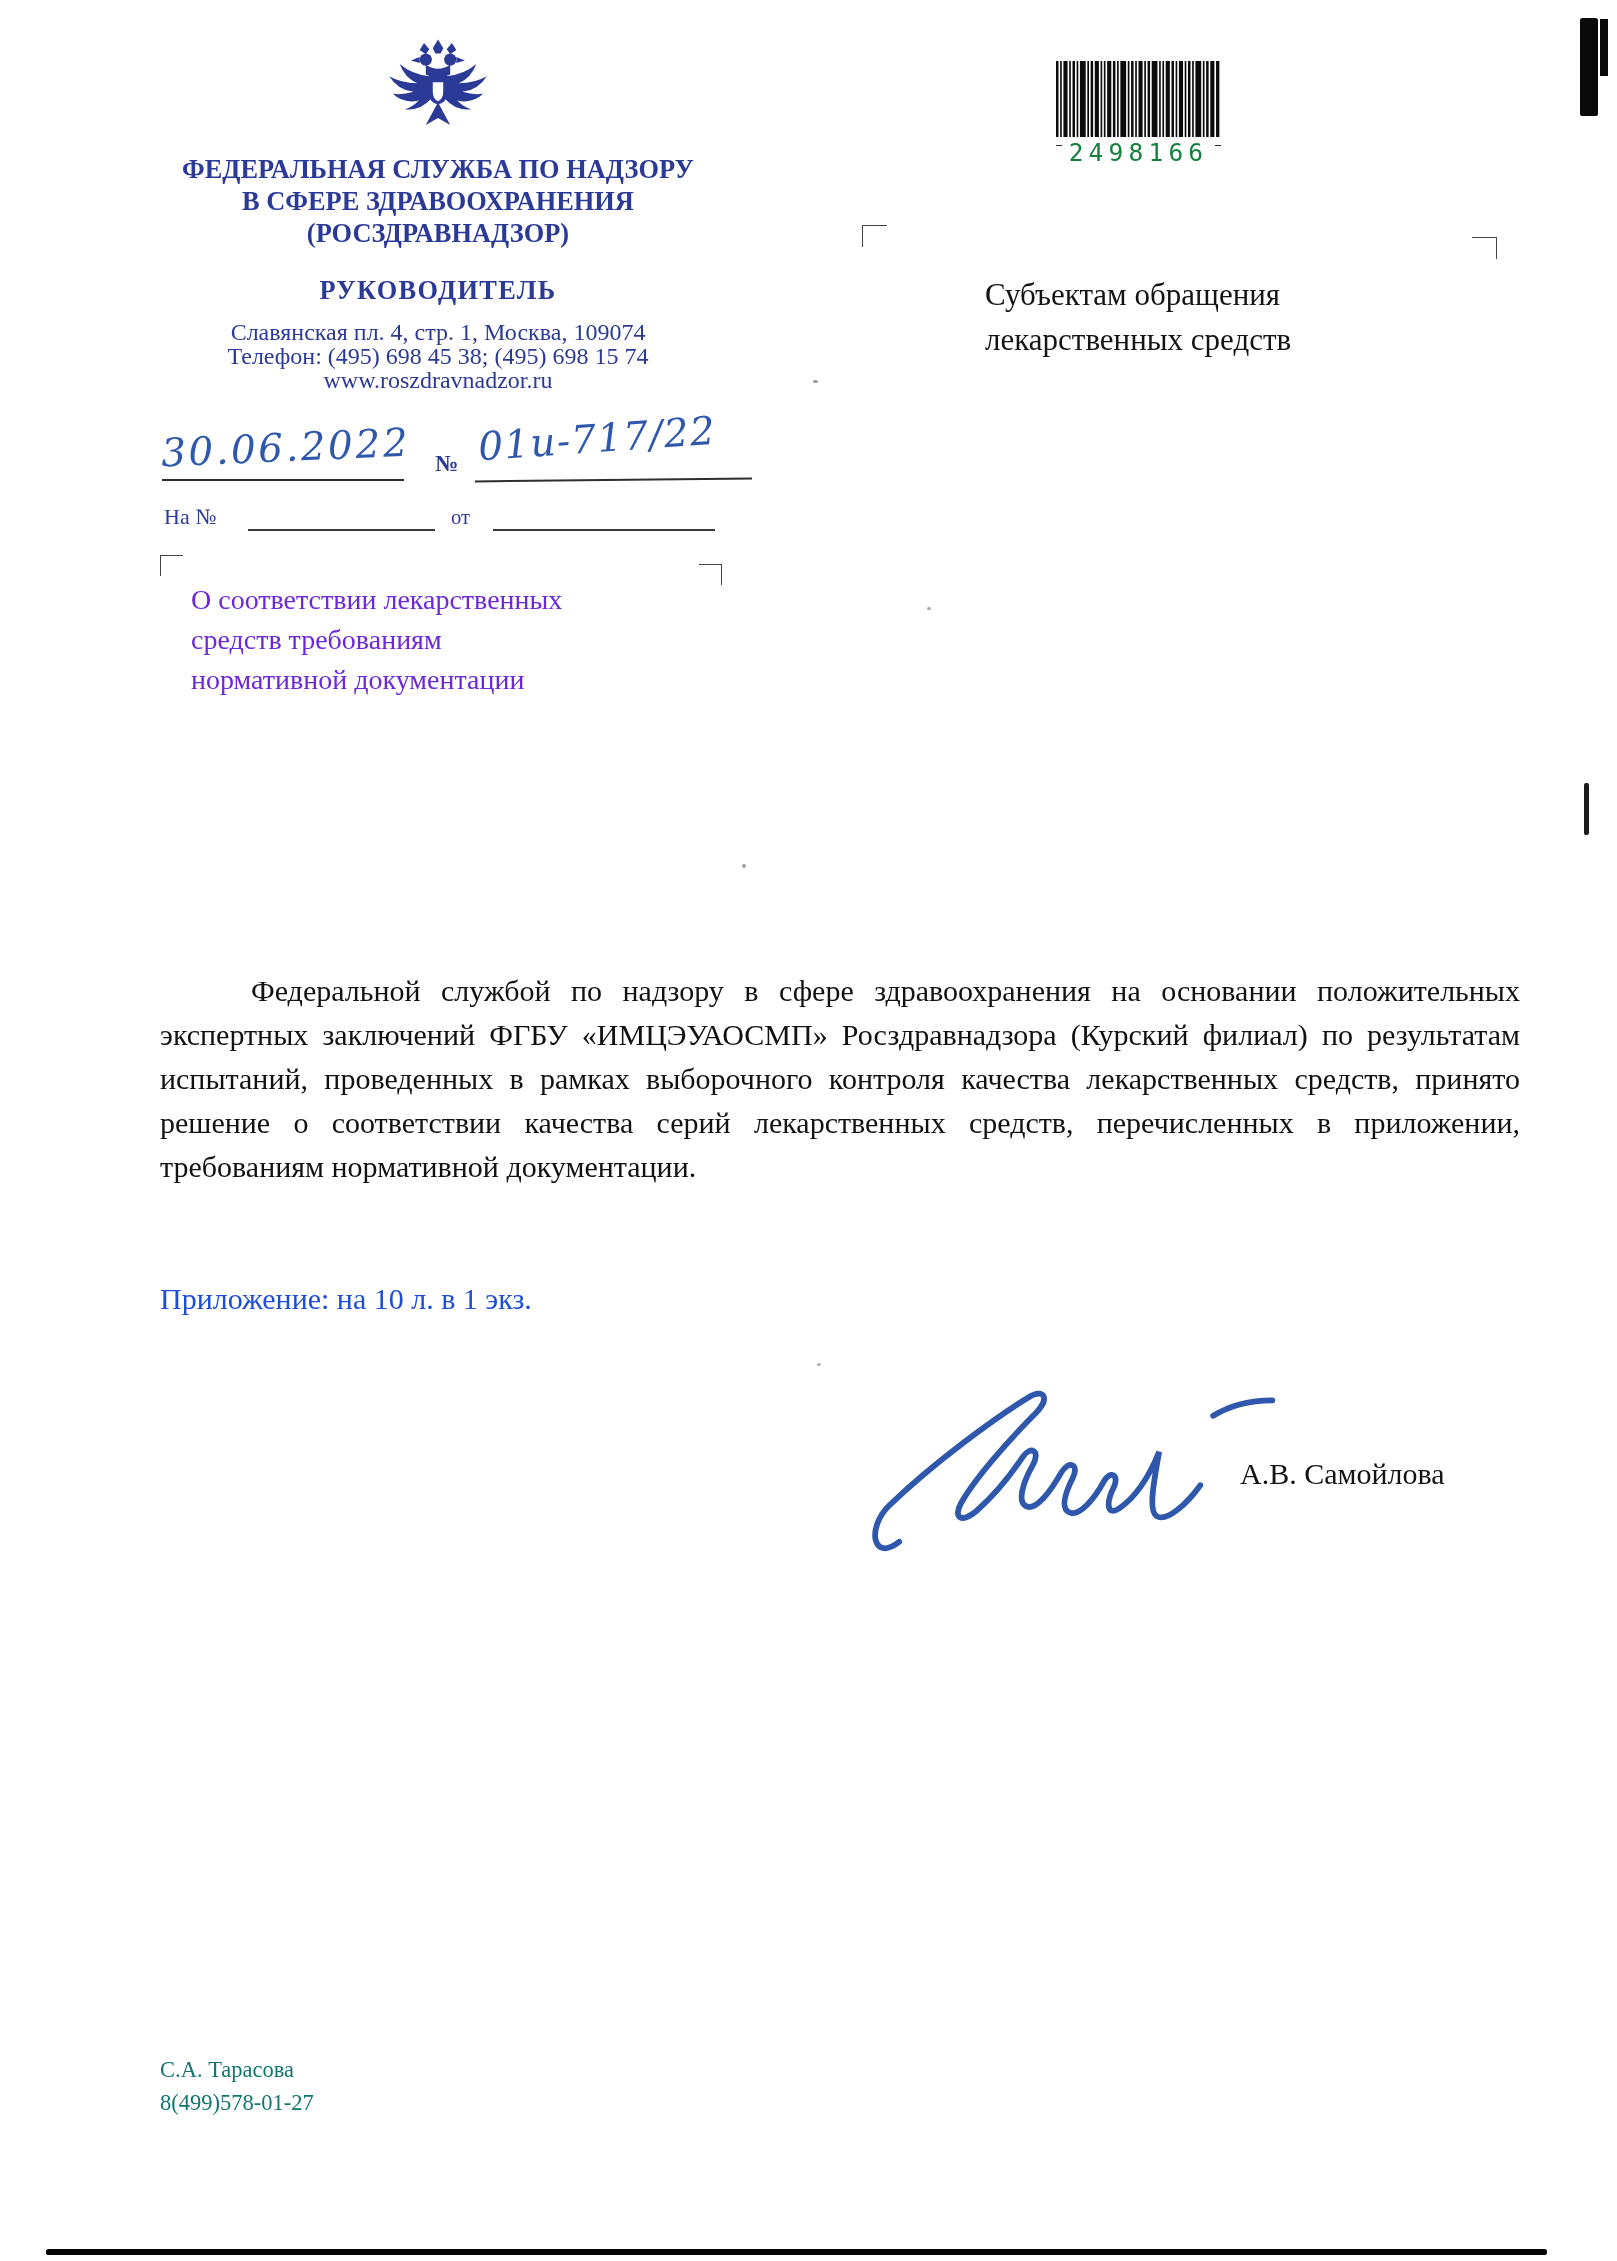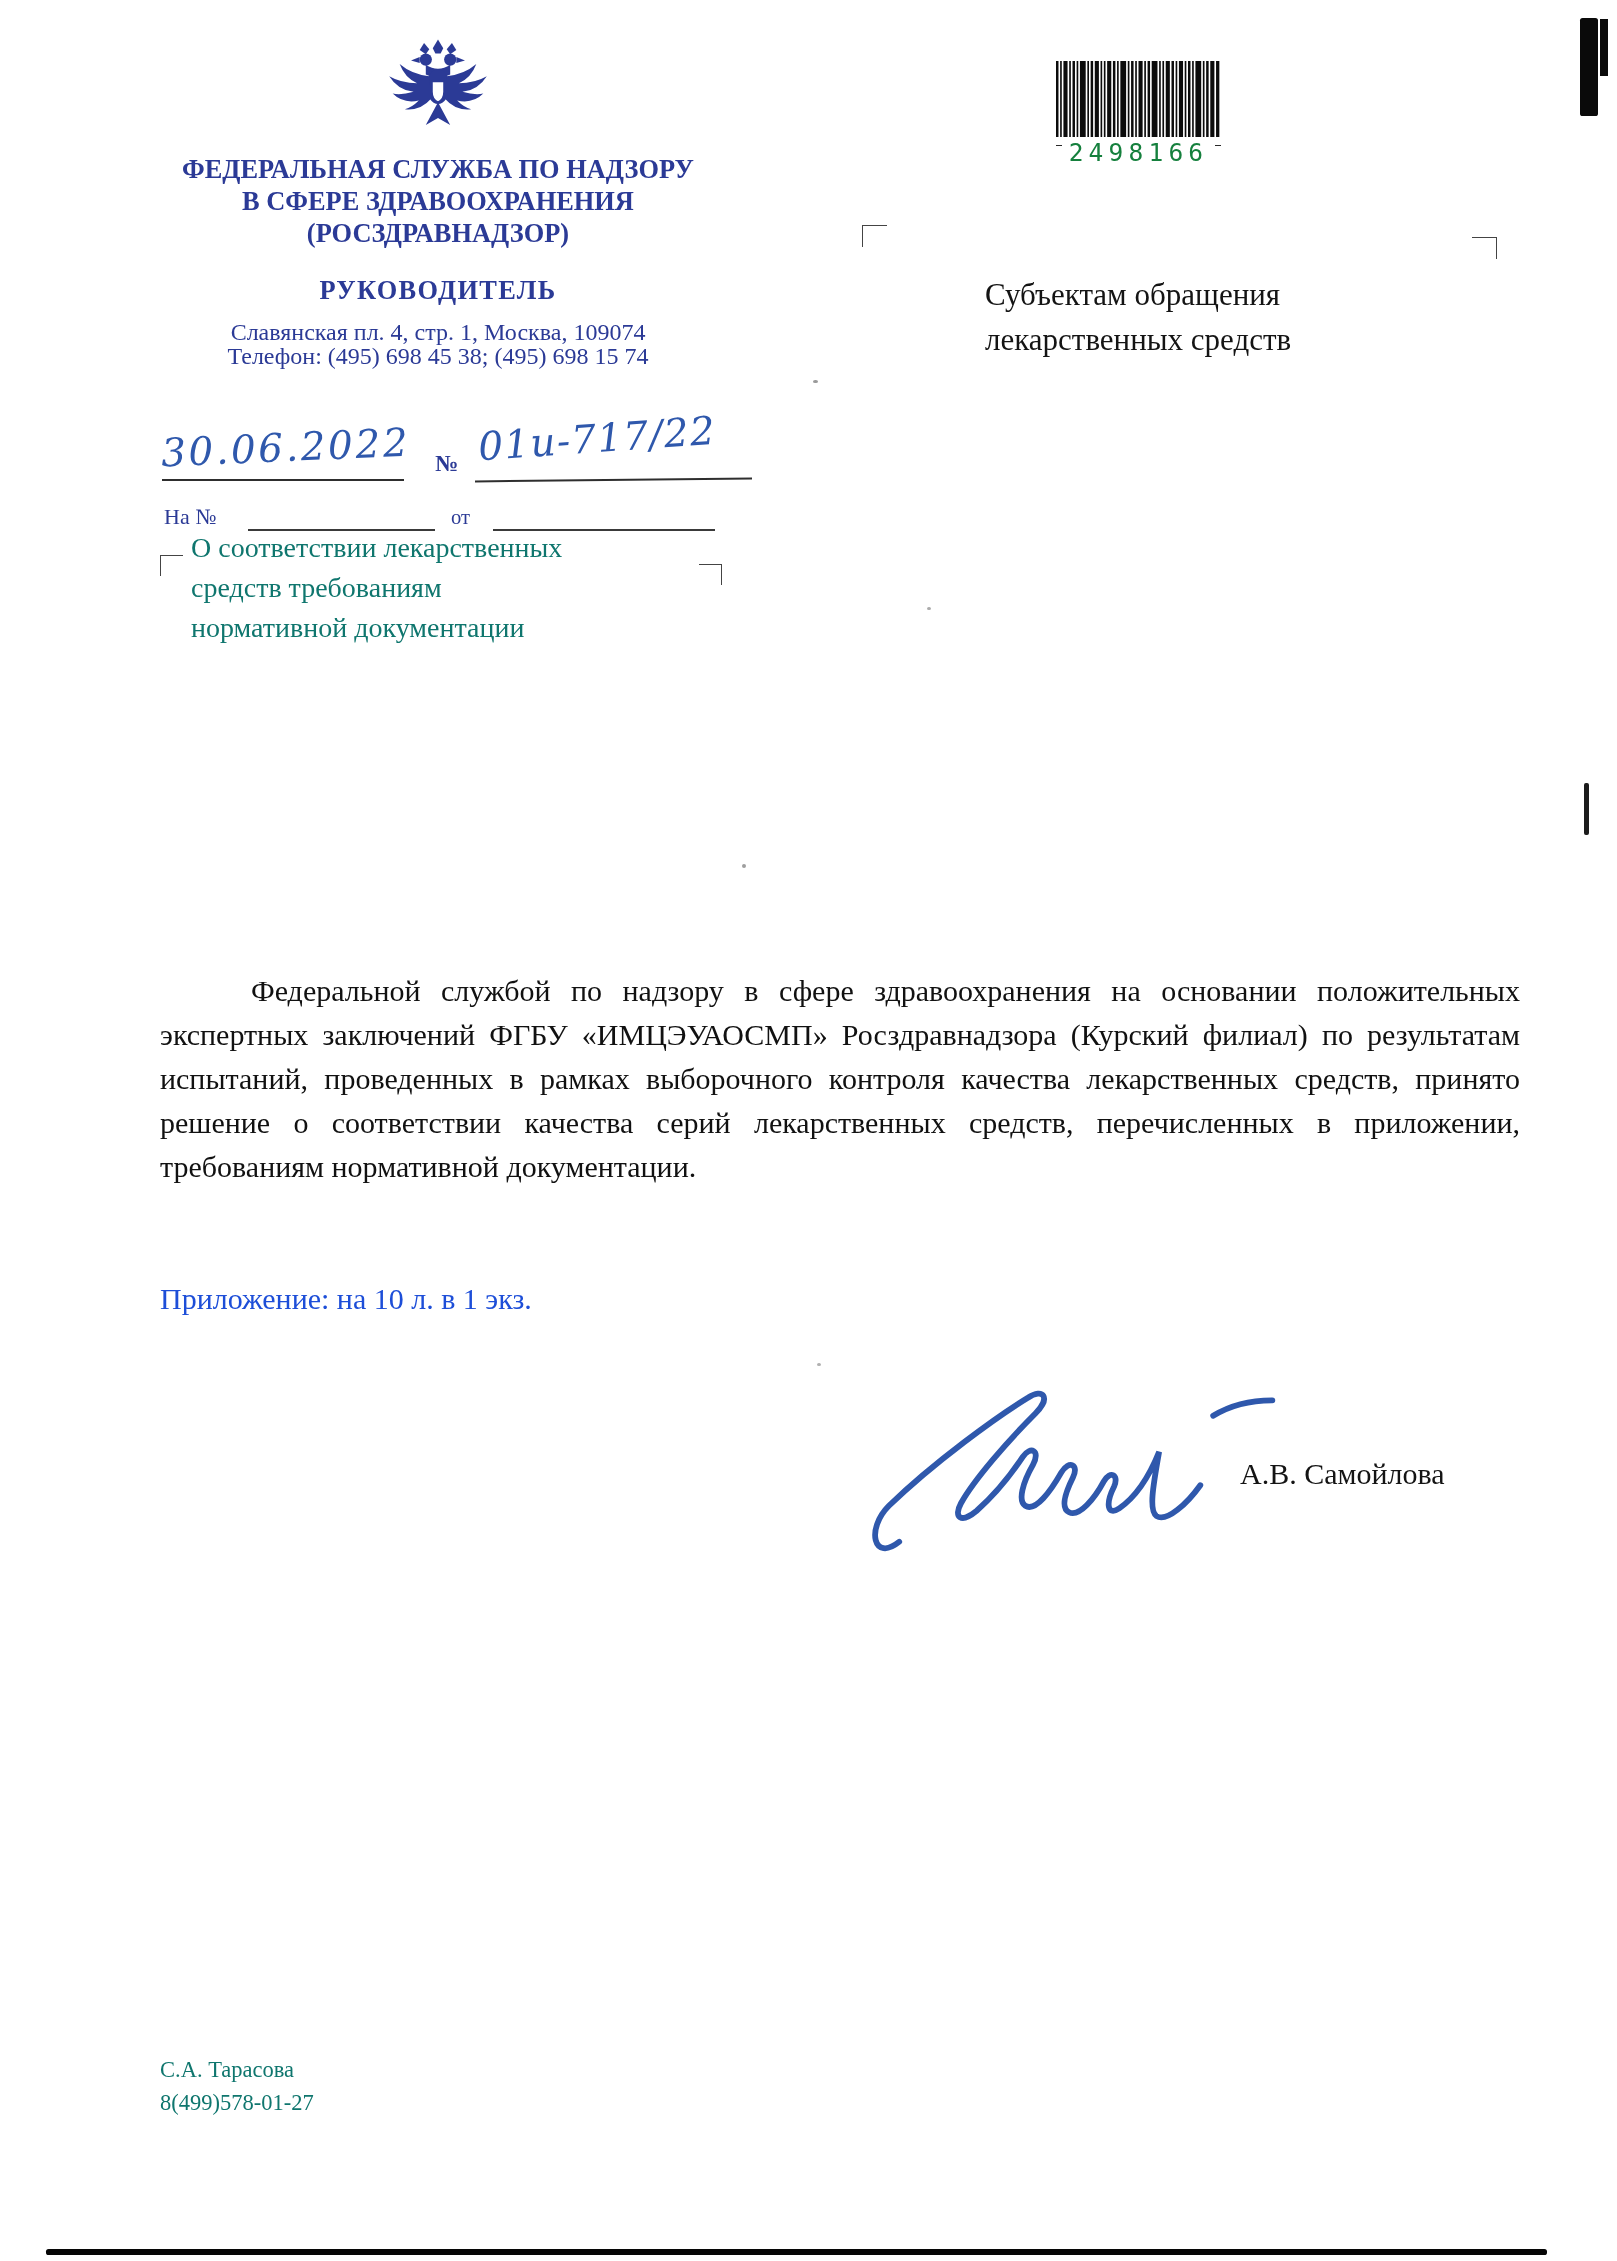--- a/index.html
+++ b/index.html
@@ -51,21 +51,21 @@
   .mark{width:24.5px;height:22px;}
   .mark-tl{border-top:1.9px solid #444;border-left:1.9px solid #444;}
   .mark-tr{border-top:1.9px solid #444;border-right:1.9px solid #444;}
   .addr-mark-left{left:862px;top:225px;}
   .addr-mark-right{left:1472px;top:237px;}
   .subj-mark-left{left:160px;top:555px;width:23px;height:20.6px;}
   .subj-mark-right{left:699px;top:564px;width:23px;height:20.6px;}
 
   
   .addressee{left:985px;top:272px;font-size:31px;line-height:45px;color:#141414;}
-  .subject{left:191px;top:528px;font-size:28px;line-height:40px;color:#0f766e;}
+  .subject{left:191px;top:580px;font-size:28px;line-height:40px;color:#6d28d9;}
 
   
   .barcode-block{left:1056px;top:61px;width:165px;}
   .barcode-bars{width:165px;height:76px;display:block;}
   .barcode-bars rect{fill:#0c0c0c;}
   .barcode-number{position:relative;width:165px;text-align:center;margin-top:1.3px;}
   .barcode-number .num-rule{position:absolute;left:0;right:0;top:6.4px;height:1.3px;background:#2a2a2a;}
   .barcode-number span{position:relative;background:#fff;padding:0 6.4px;
     font-family:"DejaVu Sans Mono",monospace;font-size:24.5px;letter-spacing:5.2px;color:#15803d;}
 
@@ -118,20 +118,21 @@
     </div>
     <div class="lh-agency">
       <div>ФЕДЕРАЛЬНАЯ СЛУЖБА ПО НАДЗОРУ</div>
       <div>В СФЕРЕ ЗДРАВООХРАНЕНИЯ</div>
       <div>(РОСЗДРАВНАДЗОР)</div>
     </div>
     <div class="lh-position">РУКОВОДИТЕЛЬ</div>
     <div class="lh-contact">
       <div>Славянская пл. 4, стр. 1, Москва, 109074</div>
       <div>Телефон: (495) 698 45 38; (495) 698 15 74</div>
+      <div>www.roszdravnadzor.ru</div>
     </div>
   </div>
 
   <div class="abs barcode-block">
     <svg class="barcode-bars" viewBox="0 0 200 52" preserveAspectRatio="none" xmlns="http://www.w3.org/2000/svg">
       <rect x="0" y="0" width="3" height="52"></rect>
         <rect x="5" y="0" width="2" height="52"></rect>
         <rect x="9" y="0" width="5" height="52"></rect>
       <rect x="16" y="0" width="2" height="52"></rect>
         <rect x="20" y="0" width="3" height="52"></rect>

